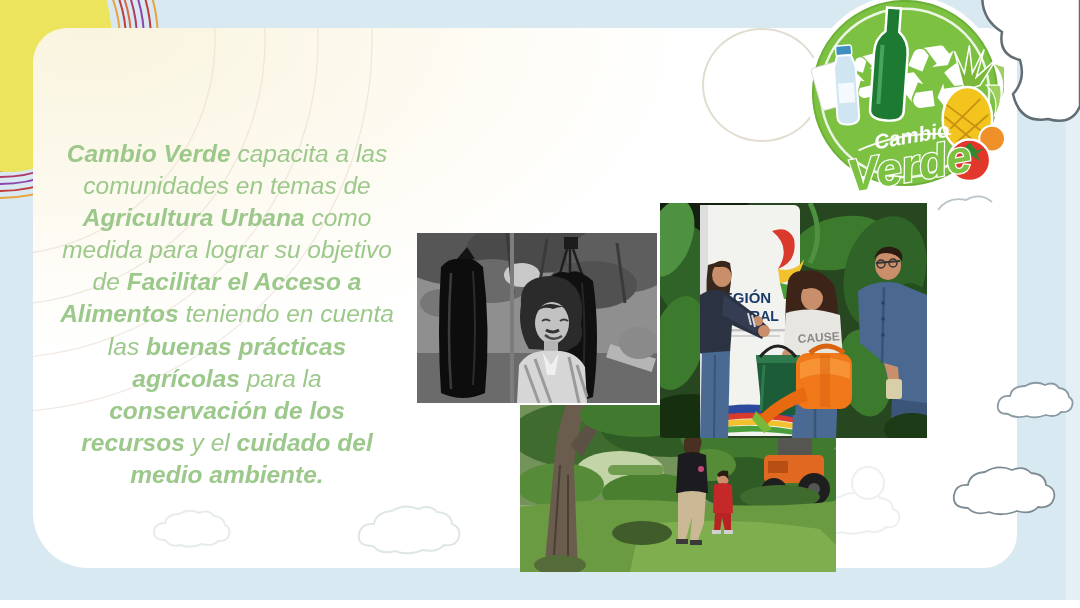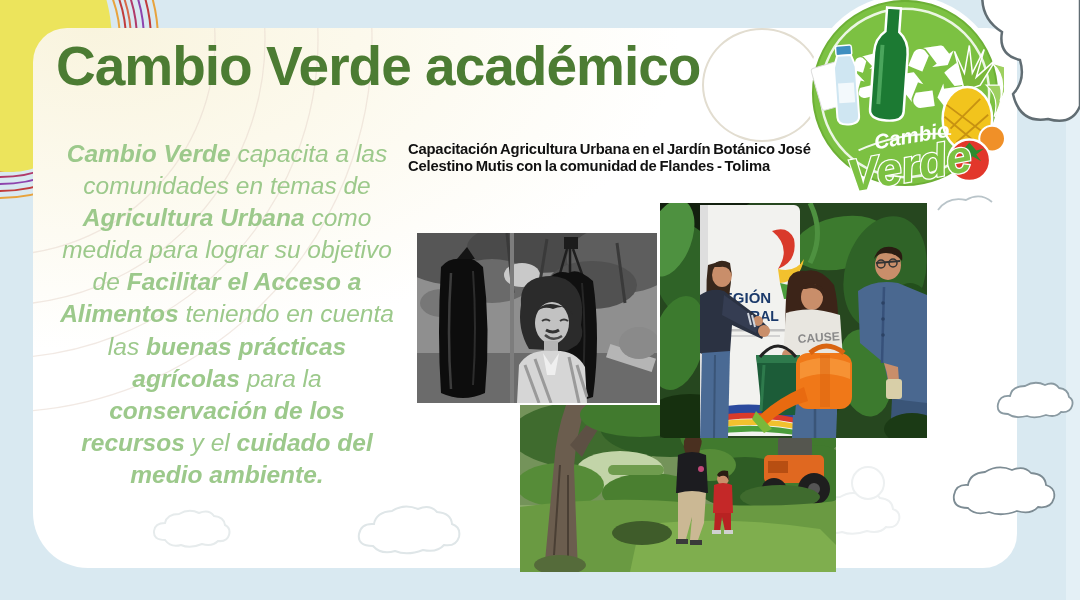--- a/index.html
+++ b/index.html
@@ -67,25 +67,23 @@
       </g>
       <g fill="#ffffff" stroke="#edf0f1" stroke-width="2">
         <path d="M 790,500 q -14,0 -12,-11 q 2,-10 13,-9 q 2,-11 16,-11 q 11,-7 23,-2 q 11,-4 17,3 q 12,1 13,11 q 8,3 6,11 q -3,9 -13,7 q -6,7 -19,4 q -14,5 -25,1 q -12,3 -19,-4 z"></path>
         <circle cx="835" cy="455" r="16"></circle>
       </g>
     </svg>
   </div>
 
   <div class="cloud-left-of-logo"></div>
 
-  <div class="page-title">Cambio Verde académico</div>
 
   <div class="intro"><b>Cambio Verde</b><span> capacita a las comunidades en temas de </span><b>Agricultura Urbana</b><span> como medida para lograr su objetivo de </span><b>Facilitar el Acceso a Alimentos</b><span> teniendo en cuenta las </span><b>buenas prácticas agrícolas</b><span> para la </span><b>conservación de los recursos</b><span> y el </span><b>cuidado del medio ambiente.</b></div>
 
-  <div class="caption">Capacitación Agricultura Urbana en el Jardín Botánico José Celestino Mutis con la comunidad de Flandes - Tolima</div>
 
   <svg class="photo photo-bw" width="240" height="170" viewBox="0 0 240 170">
     <rect width="240" height="170" fill="#8f8f8f"></rect>
     <g>
       <ellipse cx="40" cy="22" rx="60" ry="30" fill="#565656"></ellipse>
       <ellipse cx="120" cy="14" rx="70" ry="26" fill="#4a4a4a"></ellipse>
       <ellipse cx="205" cy="26" rx="55" ry="34" fill="#5e5e5e"></ellipse>
       <ellipse cx="75" cy="48" rx="40" ry="22" fill="#6a6a6a"></ellipse>
       <ellipse cx="175" cy="52" rx="45" ry="24" fill="#515151"></ellipse>
       <ellipse cx="105" cy="42" rx="18" ry="12" fill="#c9c9c9"></ellipse>

